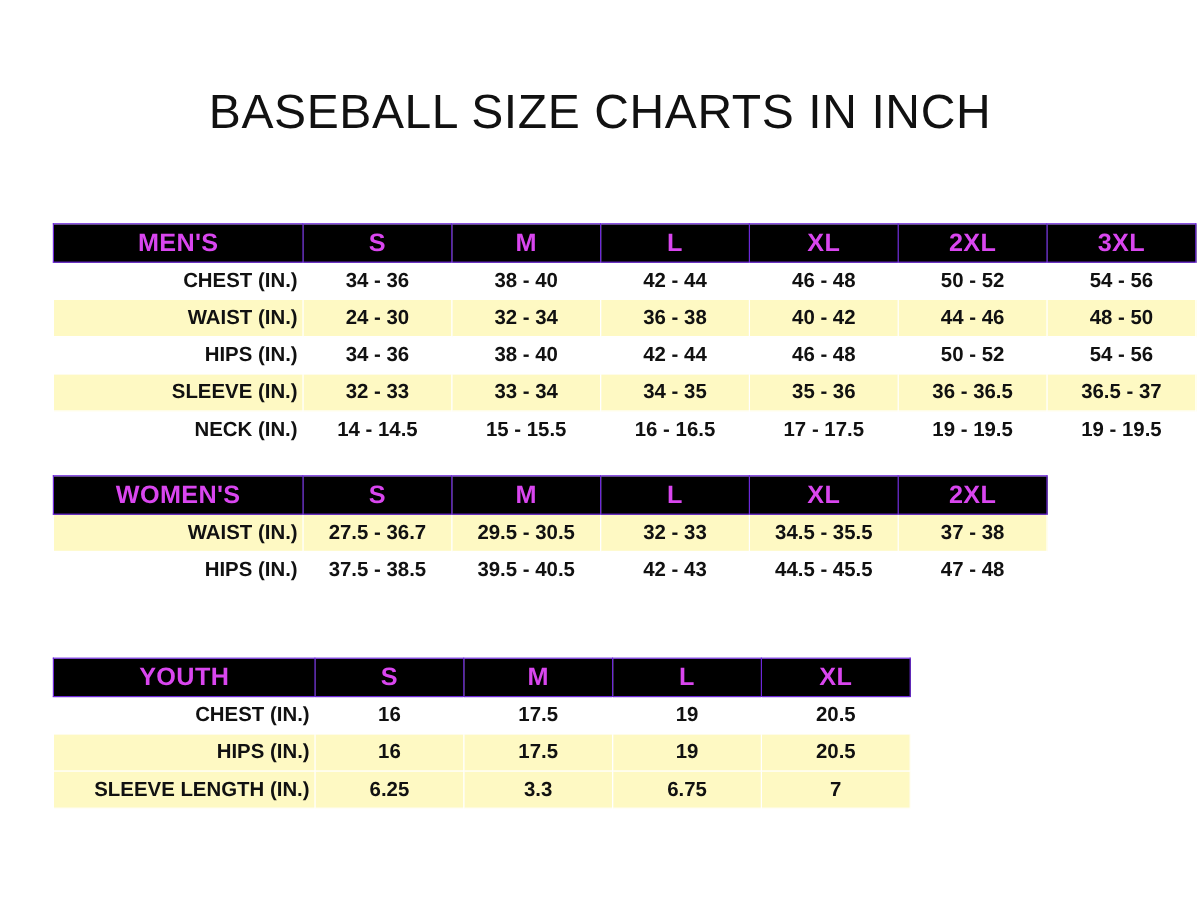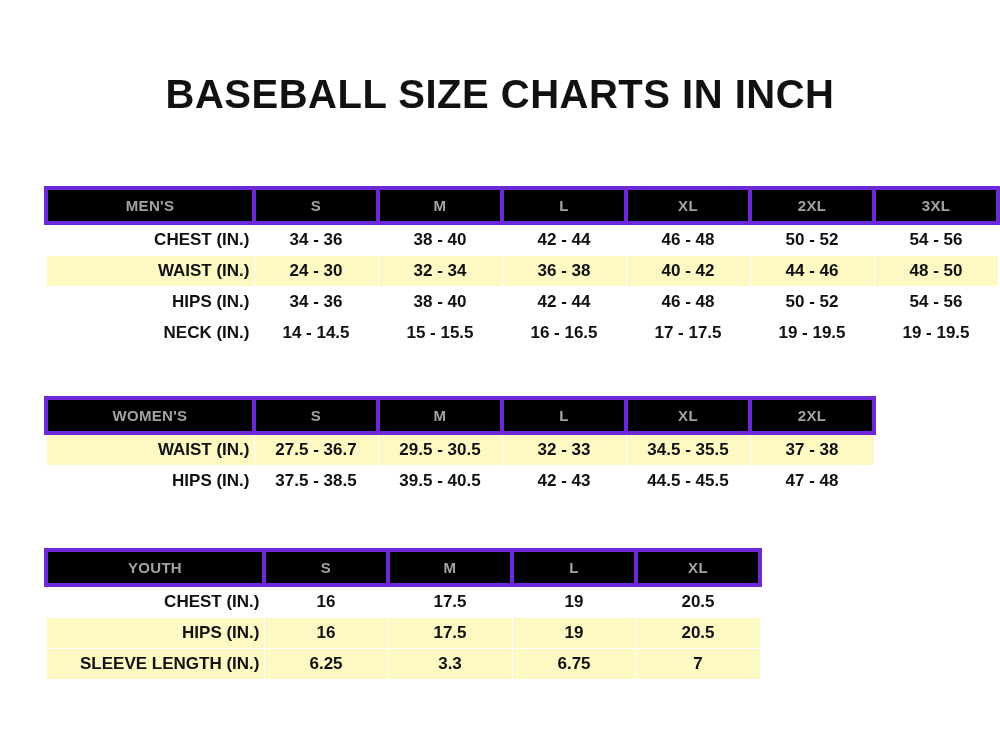--- a/index.html
+++ b/index.html
@@ -20,21 +20,21 @@
     height: 752px;
     background: #ffffff;
   }
   .page-title {
     position: absolute;
     top: 72px;
     left: 0;
     width: 1000px;
     text-align: center;
     font-size: 40px;
-    font-weight: bold;
+    font-weight: normal;
     letter-spacing: 0.5px;
     color: #111111;
   }
 
   .chart-block {
     position: absolute;
     left: 44px;
   }
   .chart-men { top: 186px; }
   .chart-women { top: 396px; }
@@ -50,24 +50,24 @@
     padding: 0 4px;
     text-align: center;
     font-size: 17px;
     font-weight: bold;
     color: #111111;
     background: #ffffff;
     white-space: nowrap;
   }
   table.size-table tr.head-row td {
     background: #000000;
-    color: #a3a3a3;
-    border: 4px solid #6d28d9;
+    color: #d946ef;
+    border: 1px solid #6d28d9;
     height: 31px;
-    font-size: 15px;
+    font-size: 21px;
     letter-spacing: 0.3px;
   }
   table.size-table tr.head-row td.label-head {
     text-align: center;
   }
   table.size-table tr.zebra td {
     background: #fef9c3;
   }
   table.size-table td.row-label {
     text-align: right;
@@ -130,20 +130,29 @@
           </tr>
           <tr class="body-row">
             <td class="row-label">HIPS (IN.)</td>
             <td>34 - 36</td>
             <td>38 - 40</td>
             <td>42 - 44</td>
             <td>46 - 48</td>
             <td>50 - 52</td>
             <td>54 - 56</td>
           </tr>
+          <tr class="body-row zebra">
+            <td class="row-label">SLEEVE (IN.)</td>
+            <td>32 - 33</td>
+            <td>33 - 34</td>
+            <td>34 - 35</td>
+            <td>35 - 36</td>
+            <td>36 - 36.5</td>
+            <td>36.5 - 37</td>
+          </tr>
           <tr class="body-row">
             <td class="row-label">NECK (IN.)</td>
             <td>14 - 14.5</td>
             <td>15 - 15.5</td>
             <td>16 - 16.5</td>
             <td>17 - 17.5</td>
             <td>19 - 19.5</td>
             <td>19 - 19.5</td>
           </tr>
         </tbody>

